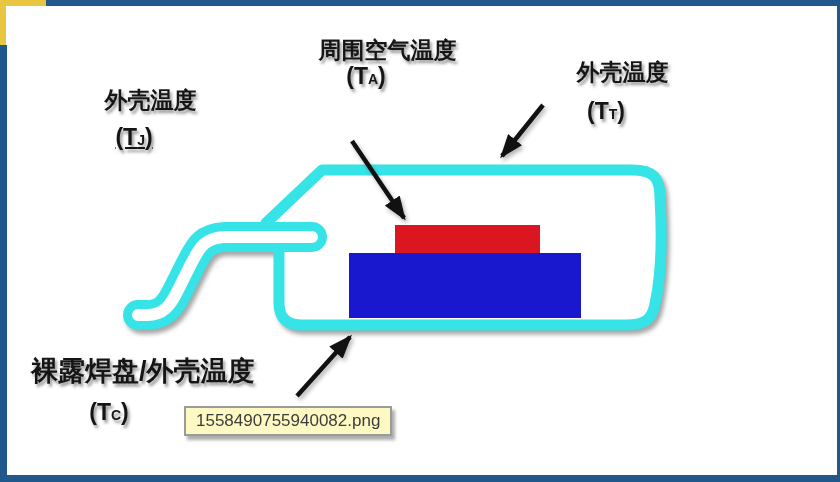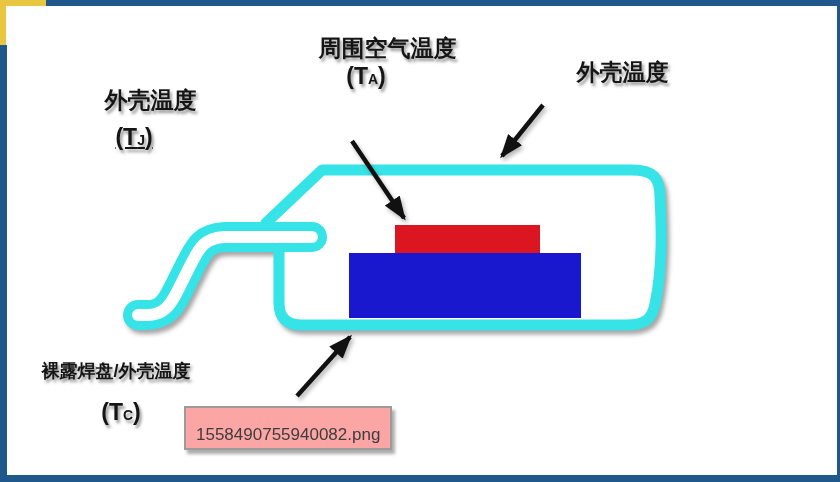--- a/index.html
+++ b/index.html
@@ -21,33 +21,33 @@
   .pkg-group{filter:drop-shadow(3px 4px 2px rgba(80,80,80,0.50));}
   .arrow-group{filter:drop-shadow(2px 3px 2px rgba(90,90,90,0.45));}
   
   .lbl{
     position:absolute;text-align:center;color:#151515;font-weight:bold;
     text-shadow:2px 3px 3px rgba(45,45,45,0.50);white-space:nowrap;
   }
   .lbl-name{font-size:23px;line-height:28px;}
   .lbl-sym{font-size:23px;line-height:26px;}
   .lbl-sym .sub{font-size:14px;}
-  #lbl-ambient-name {left:290px;top:36px; width:195px;font-family:Liberation Mono, monospace;}
+  #lbl-ambient-name {left:290px;top:36px; width:195px;}
   #lbl-ambient-sym  {left:290px;top:63px; width:152px;}
   #lbl-casetop-name {left:545px;top:58px; width:155px;}
   #lbl-casetop-sym  {left:545px;top:98px; width:122px;}
   #lbl-junction-name{left:73px; top:86px; width:155px;}
   #lbl-junction-sym {left:73px; top:124px;width:122px;text-decoration:underline;}
-  #lbl-pad-name     {left:8px; top:357px;width:216px;font-size:18px;}
-  #lbl-pad-sym      {left:28px; top:399px;width:186px;}
+  #lbl-pad-name     {left:31px; top:357px;width:216px;font-size:27px;}
+  #lbl-pad-sym      {left:16px; top:399px;width:186px;}
   
   #filename-tooltip{
     position:absolute;left:184px;top:406px;height:23px;
-    background:#fca5a5;border:2px solid #9b9b9b;
-    padding:15px 10px 2px 10px;
+    background:#fef9c3;border:2px solid #9b9b9b;
+    padding:1px 10px 2px 10px;
     font-size:17px;line-height:23px;color:#3d3d3d;white-space:nowrap;
     box-shadow:3px 4px 3px rgba(105,105,105,0.55);
   }
 </style>
 </head>
 <body>
 
 <div id="stage">
 
   <div class="frame" id="frame-top"></div>
@@ -85,20 +85,21 @@
       <line x1="352" y1="141" x2="404" y2="218" stroke-width="4.5" marker-end="url(#ah)" stroke="#111111"></line>
       <line x1="543" y1="105" x2="502" y2="156" stroke-width="4.5" marker-end="url(#ah)" stroke="#111111"></line>
       <line x1="297" y1="396" x2="350" y2="337" stroke-width="4.5" marker-end="url(#ah)" stroke="#111111"></line>
     </g>
   </svg>
 
   <div class="lbl lbl-name" id="lbl-ambient-name">周围空气温度</div>
   <div class="lbl lbl-sym" id="lbl-ambient-sym"><span>(T</span><span class="sub">A</span><span>)</span></div>
 
   <div class="lbl lbl-name" id="lbl-casetop-name">外壳温度</div>
+  <div class="lbl lbl-sym" id="lbl-casetop-sym"><span>(T</span><span class="sub">T</span><span>)</span></div>
 
   <div class="lbl lbl-name" id="lbl-junction-name">外壳温度</div>
   <div class="lbl lbl-sym" id="lbl-junction-sym"><span>(T</span><span class="sub">J</span><span>)</span></div>
 
   <div class="lbl lbl-name" id="lbl-pad-name">裸露焊盘/外壳温度</div>
   <div class="lbl lbl-sym" id="lbl-pad-sym"><span>(T</span><span class="sub">C</span><span>)</span></div>
 
   <div id="filename-tooltip">1558490755940082.png</div>
 
 </div>

